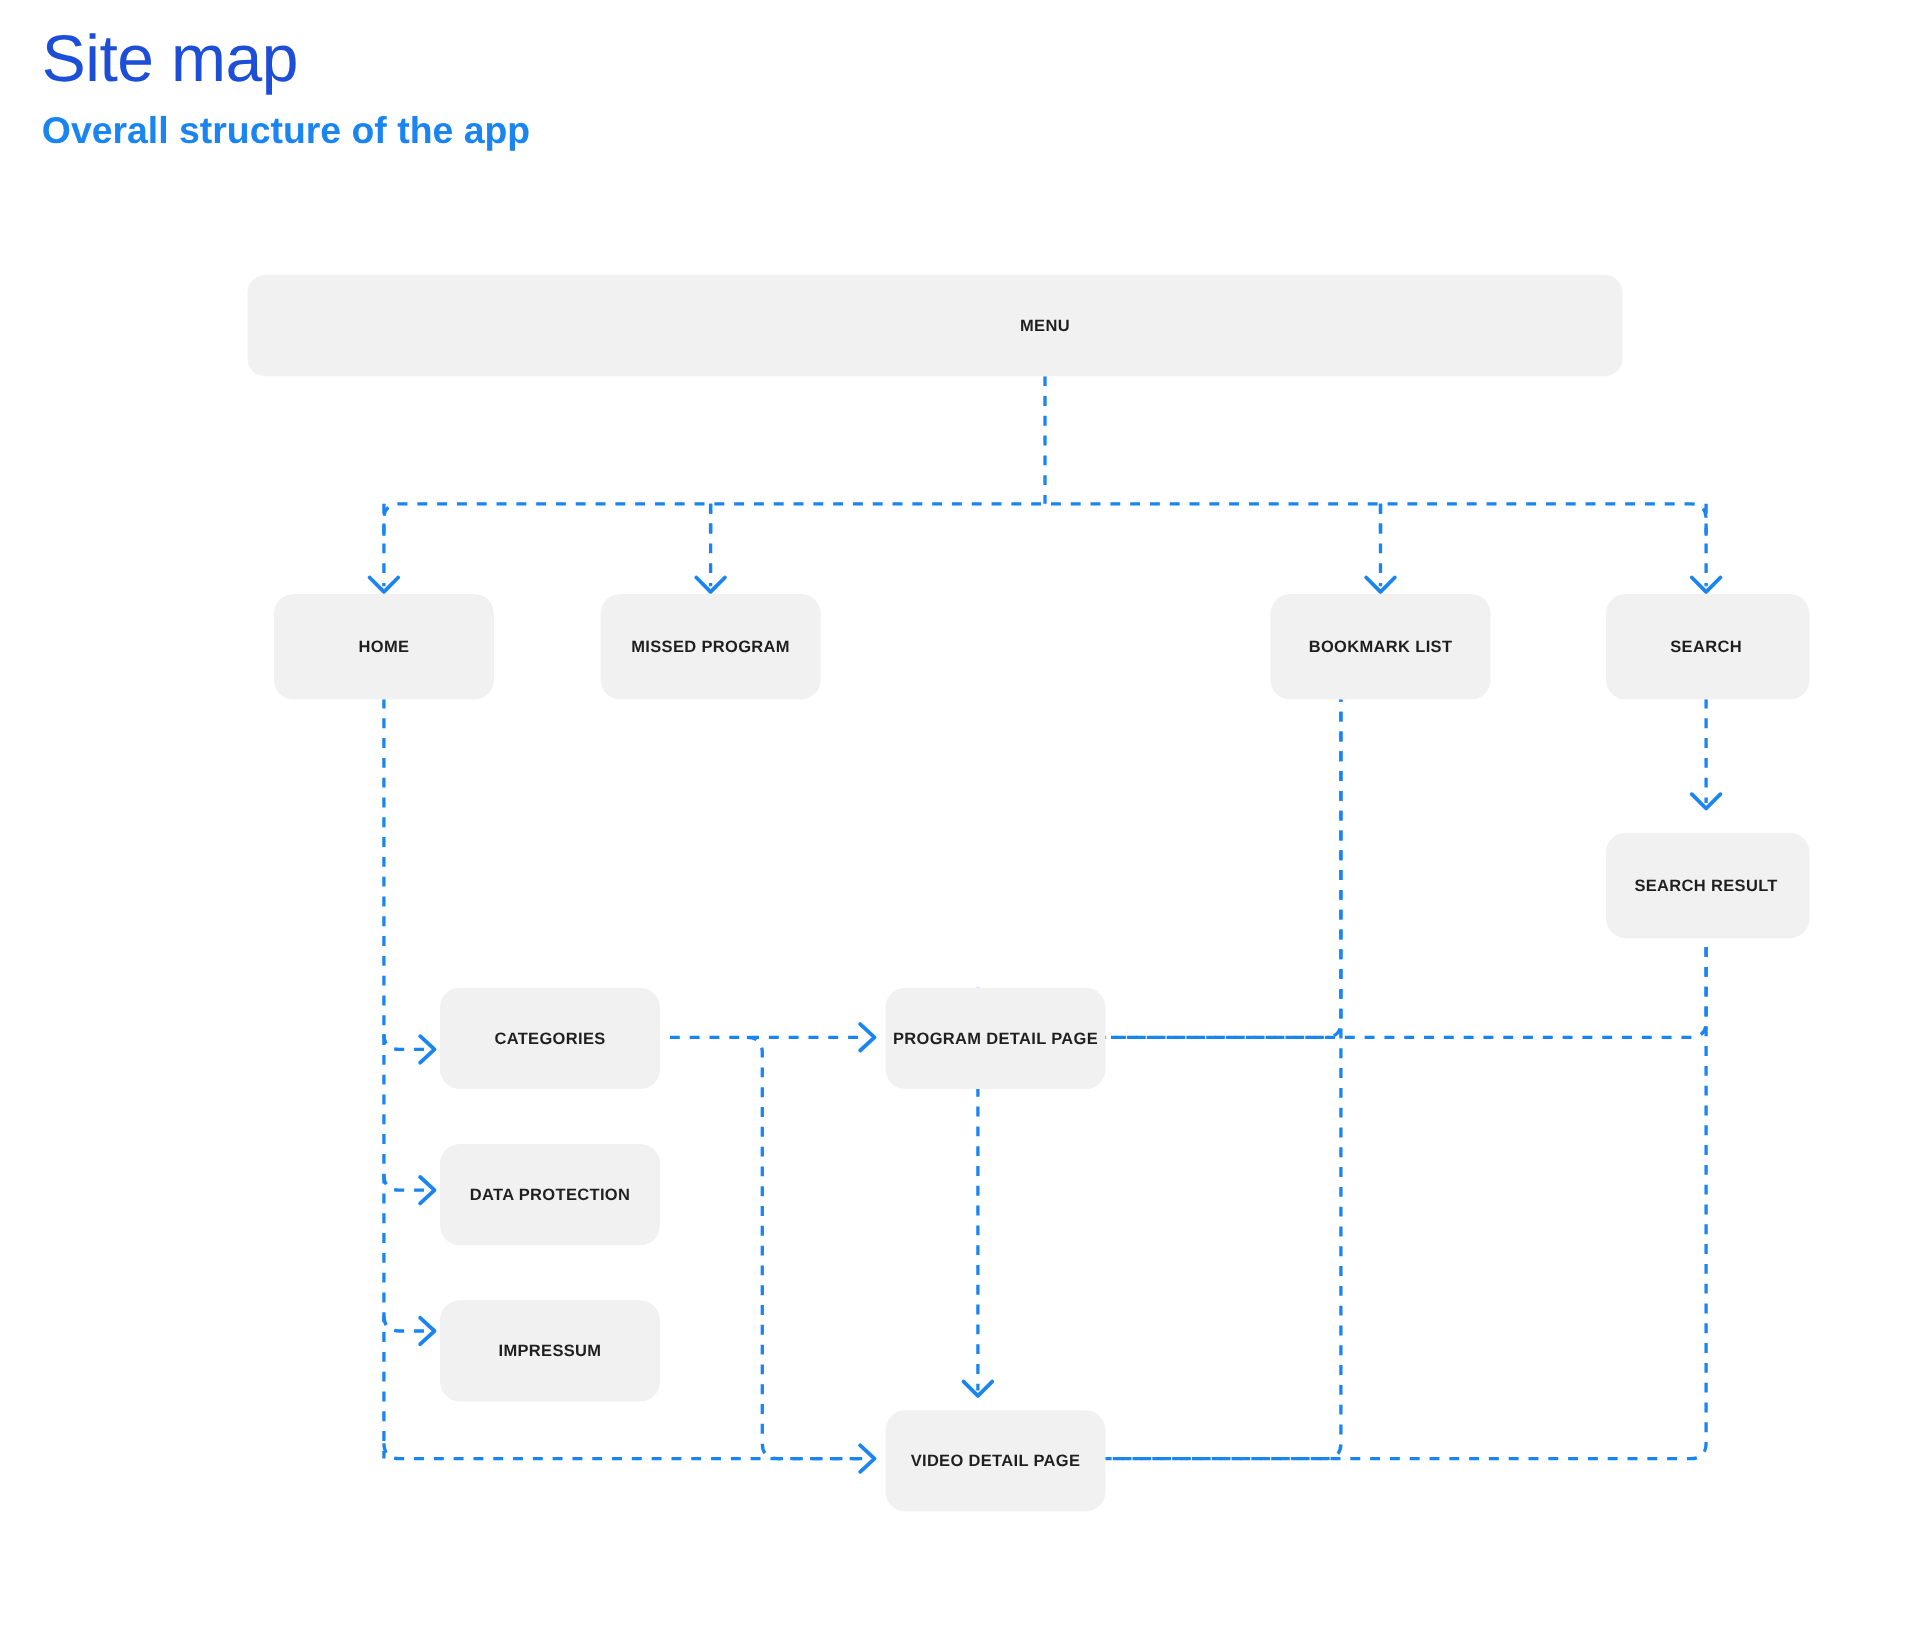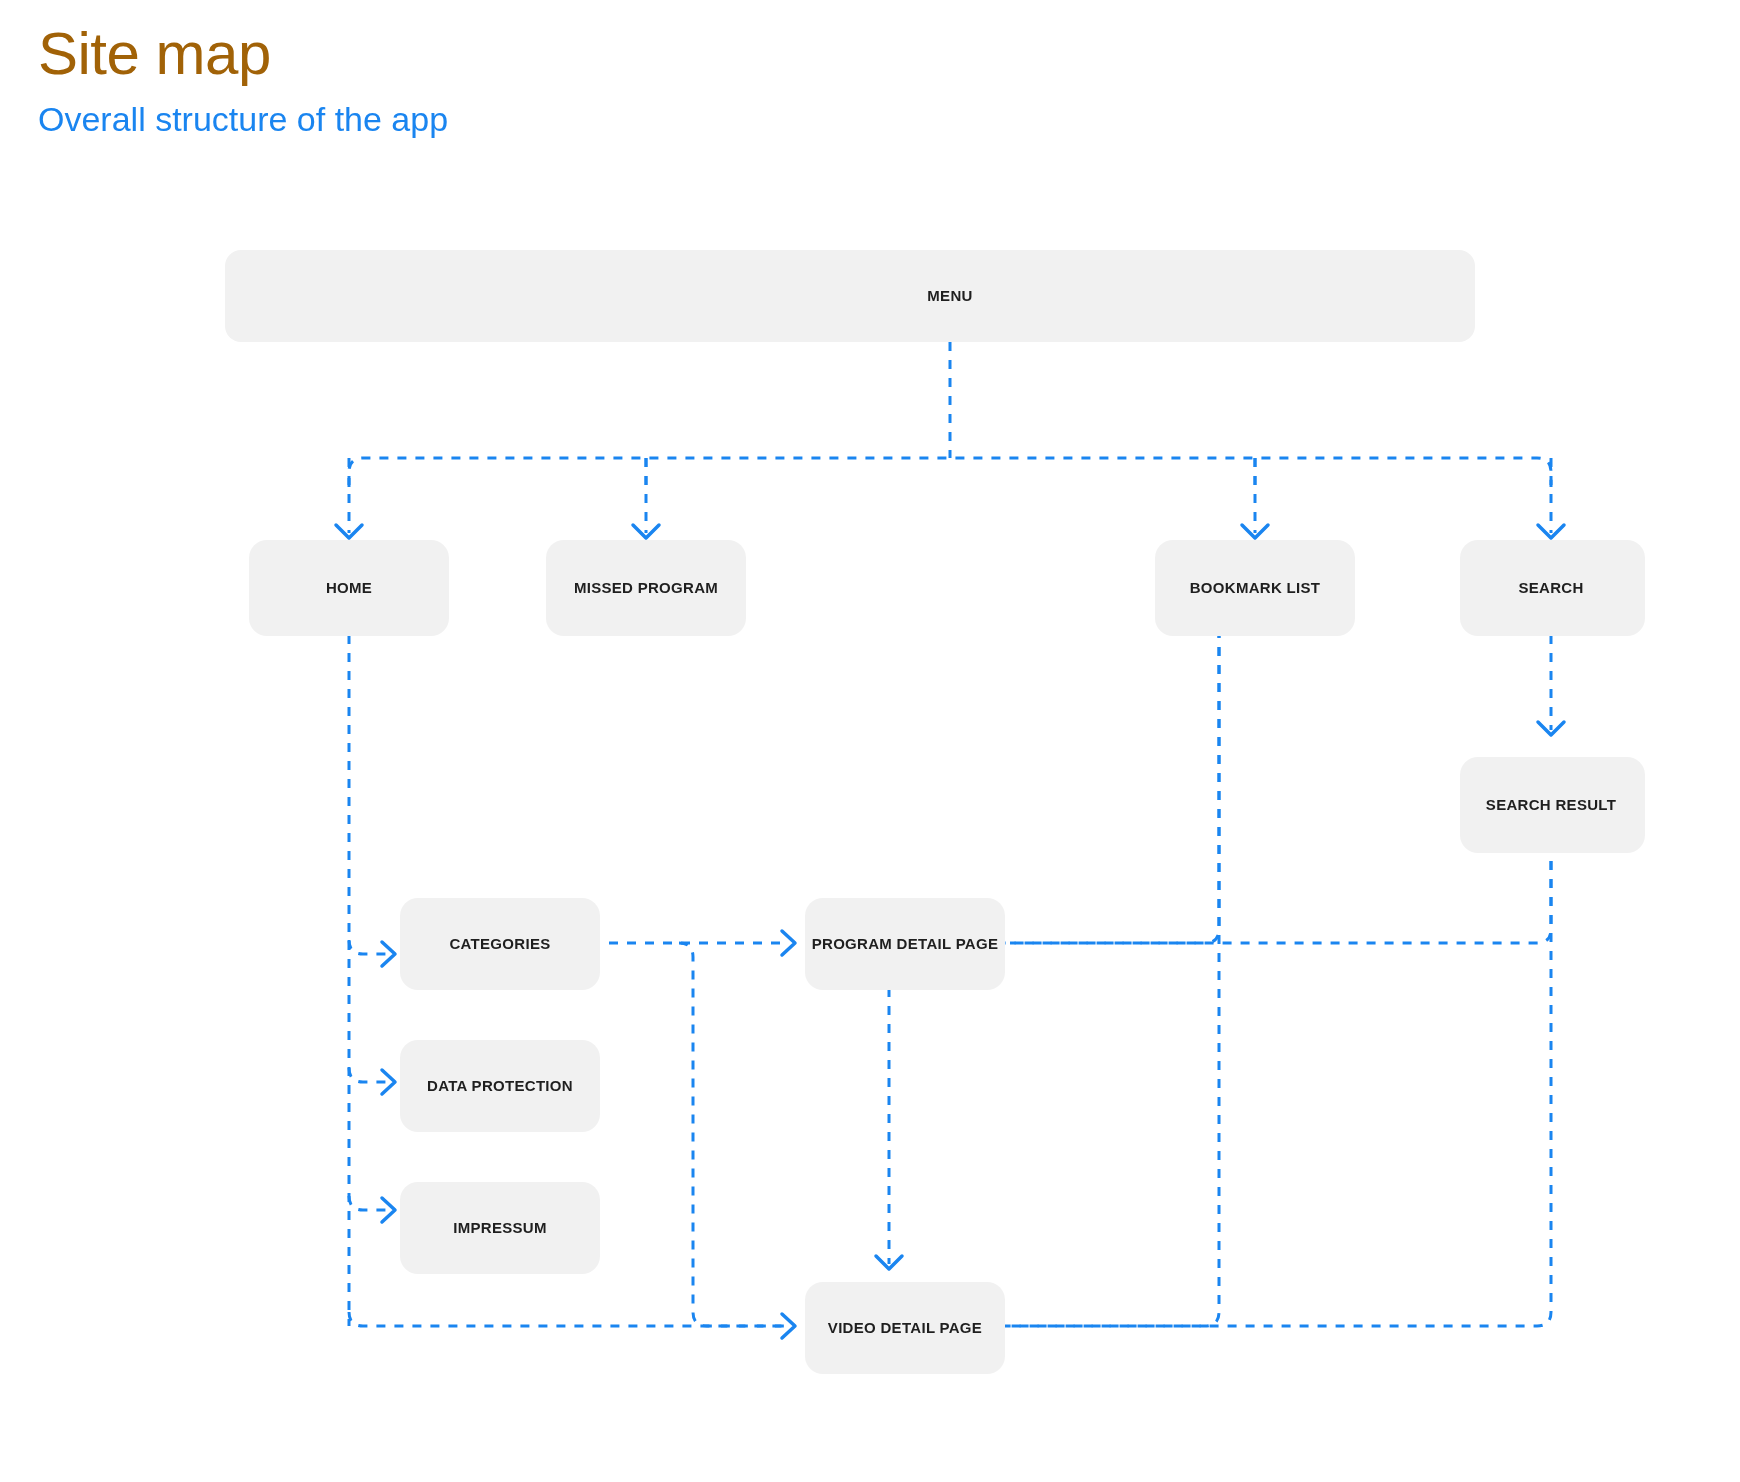--- a/index.html
+++ b/index.html
@@ -15,29 +15,29 @@
     position: relative;
   }
   .header {
     position: absolute;
     left: 38px;
     top: 22px;
   }
   .page-title {
     font-size: 60px;
     font-weight: 400;
-    color: #a16207;
+    color: #1d4ed8;
     letter-spacing: -0.5px;
     line-height: 1.05;
     margin: 0;
     white-space: nowrap;
   }
   .page-subtitle {
     font-size: 34px;
-    font-weight: 400;
+    font-weight: 700;
     color: #1a85f0;
     line-height: 1.2;
     margin: 14px 0 0 0;
     white-space: nowrap;
     text-align: center;
   }
   .diagram {
     position: absolute;
     left: 0;
     top: 0;

